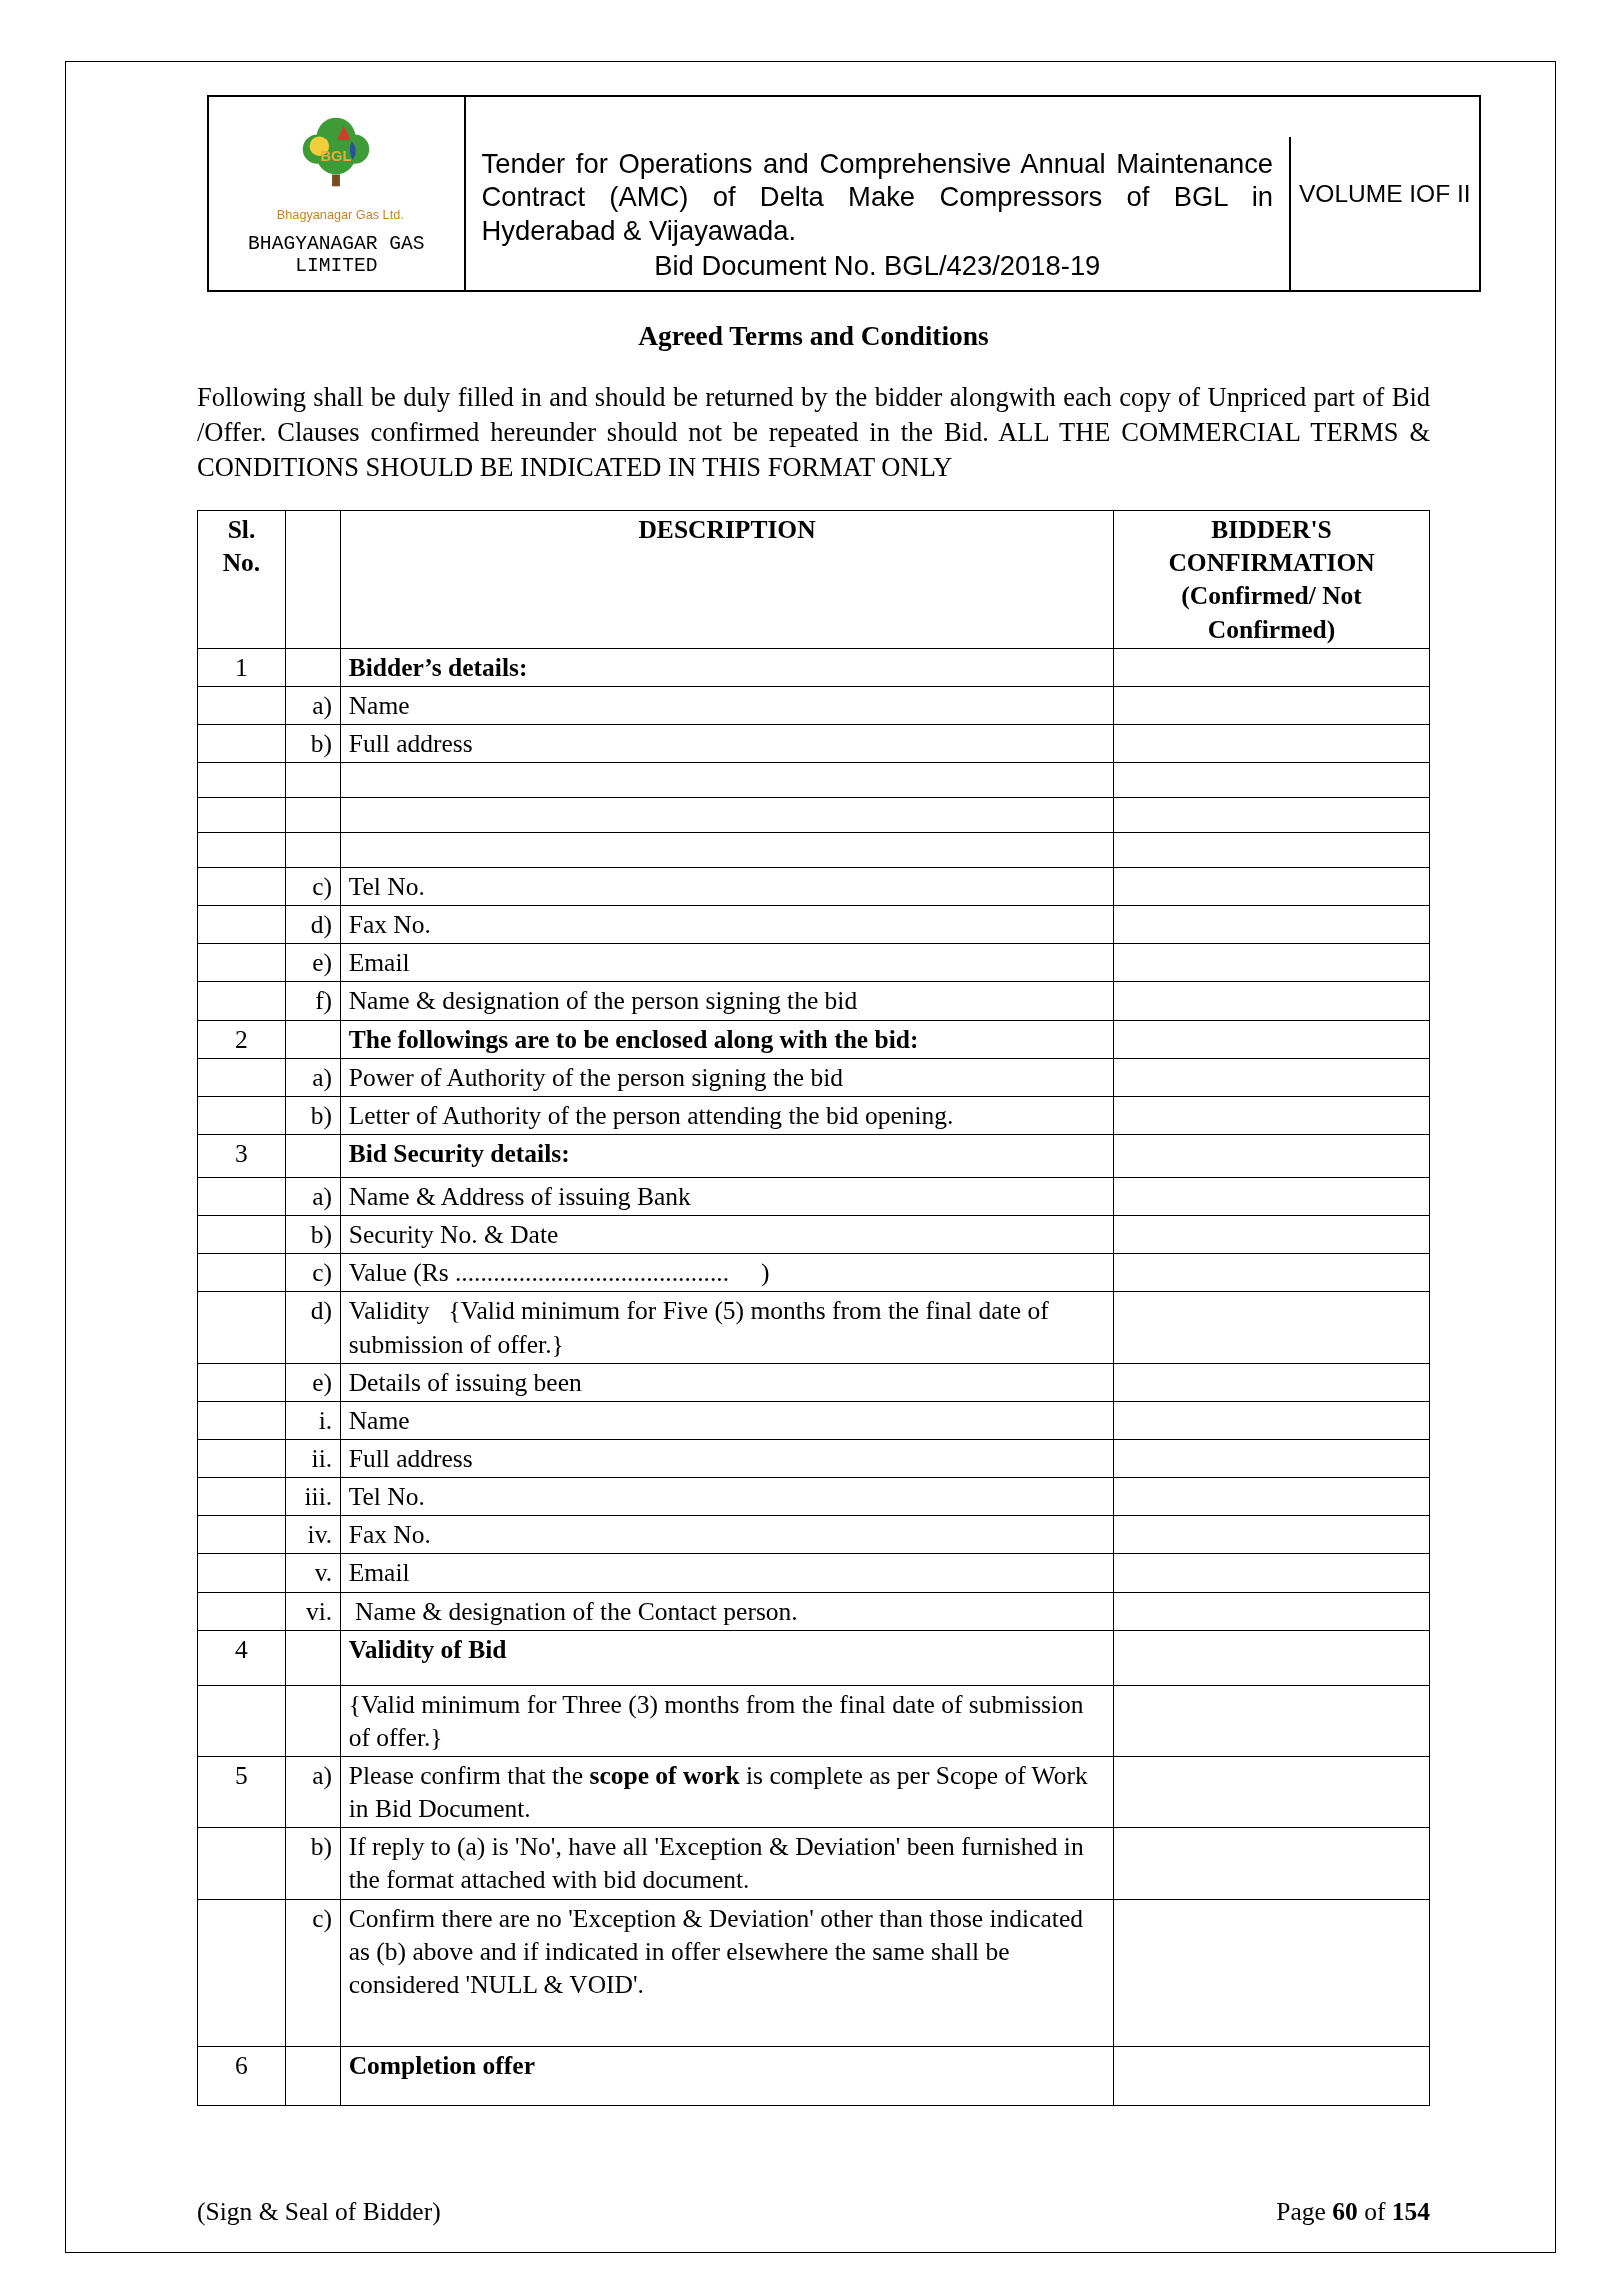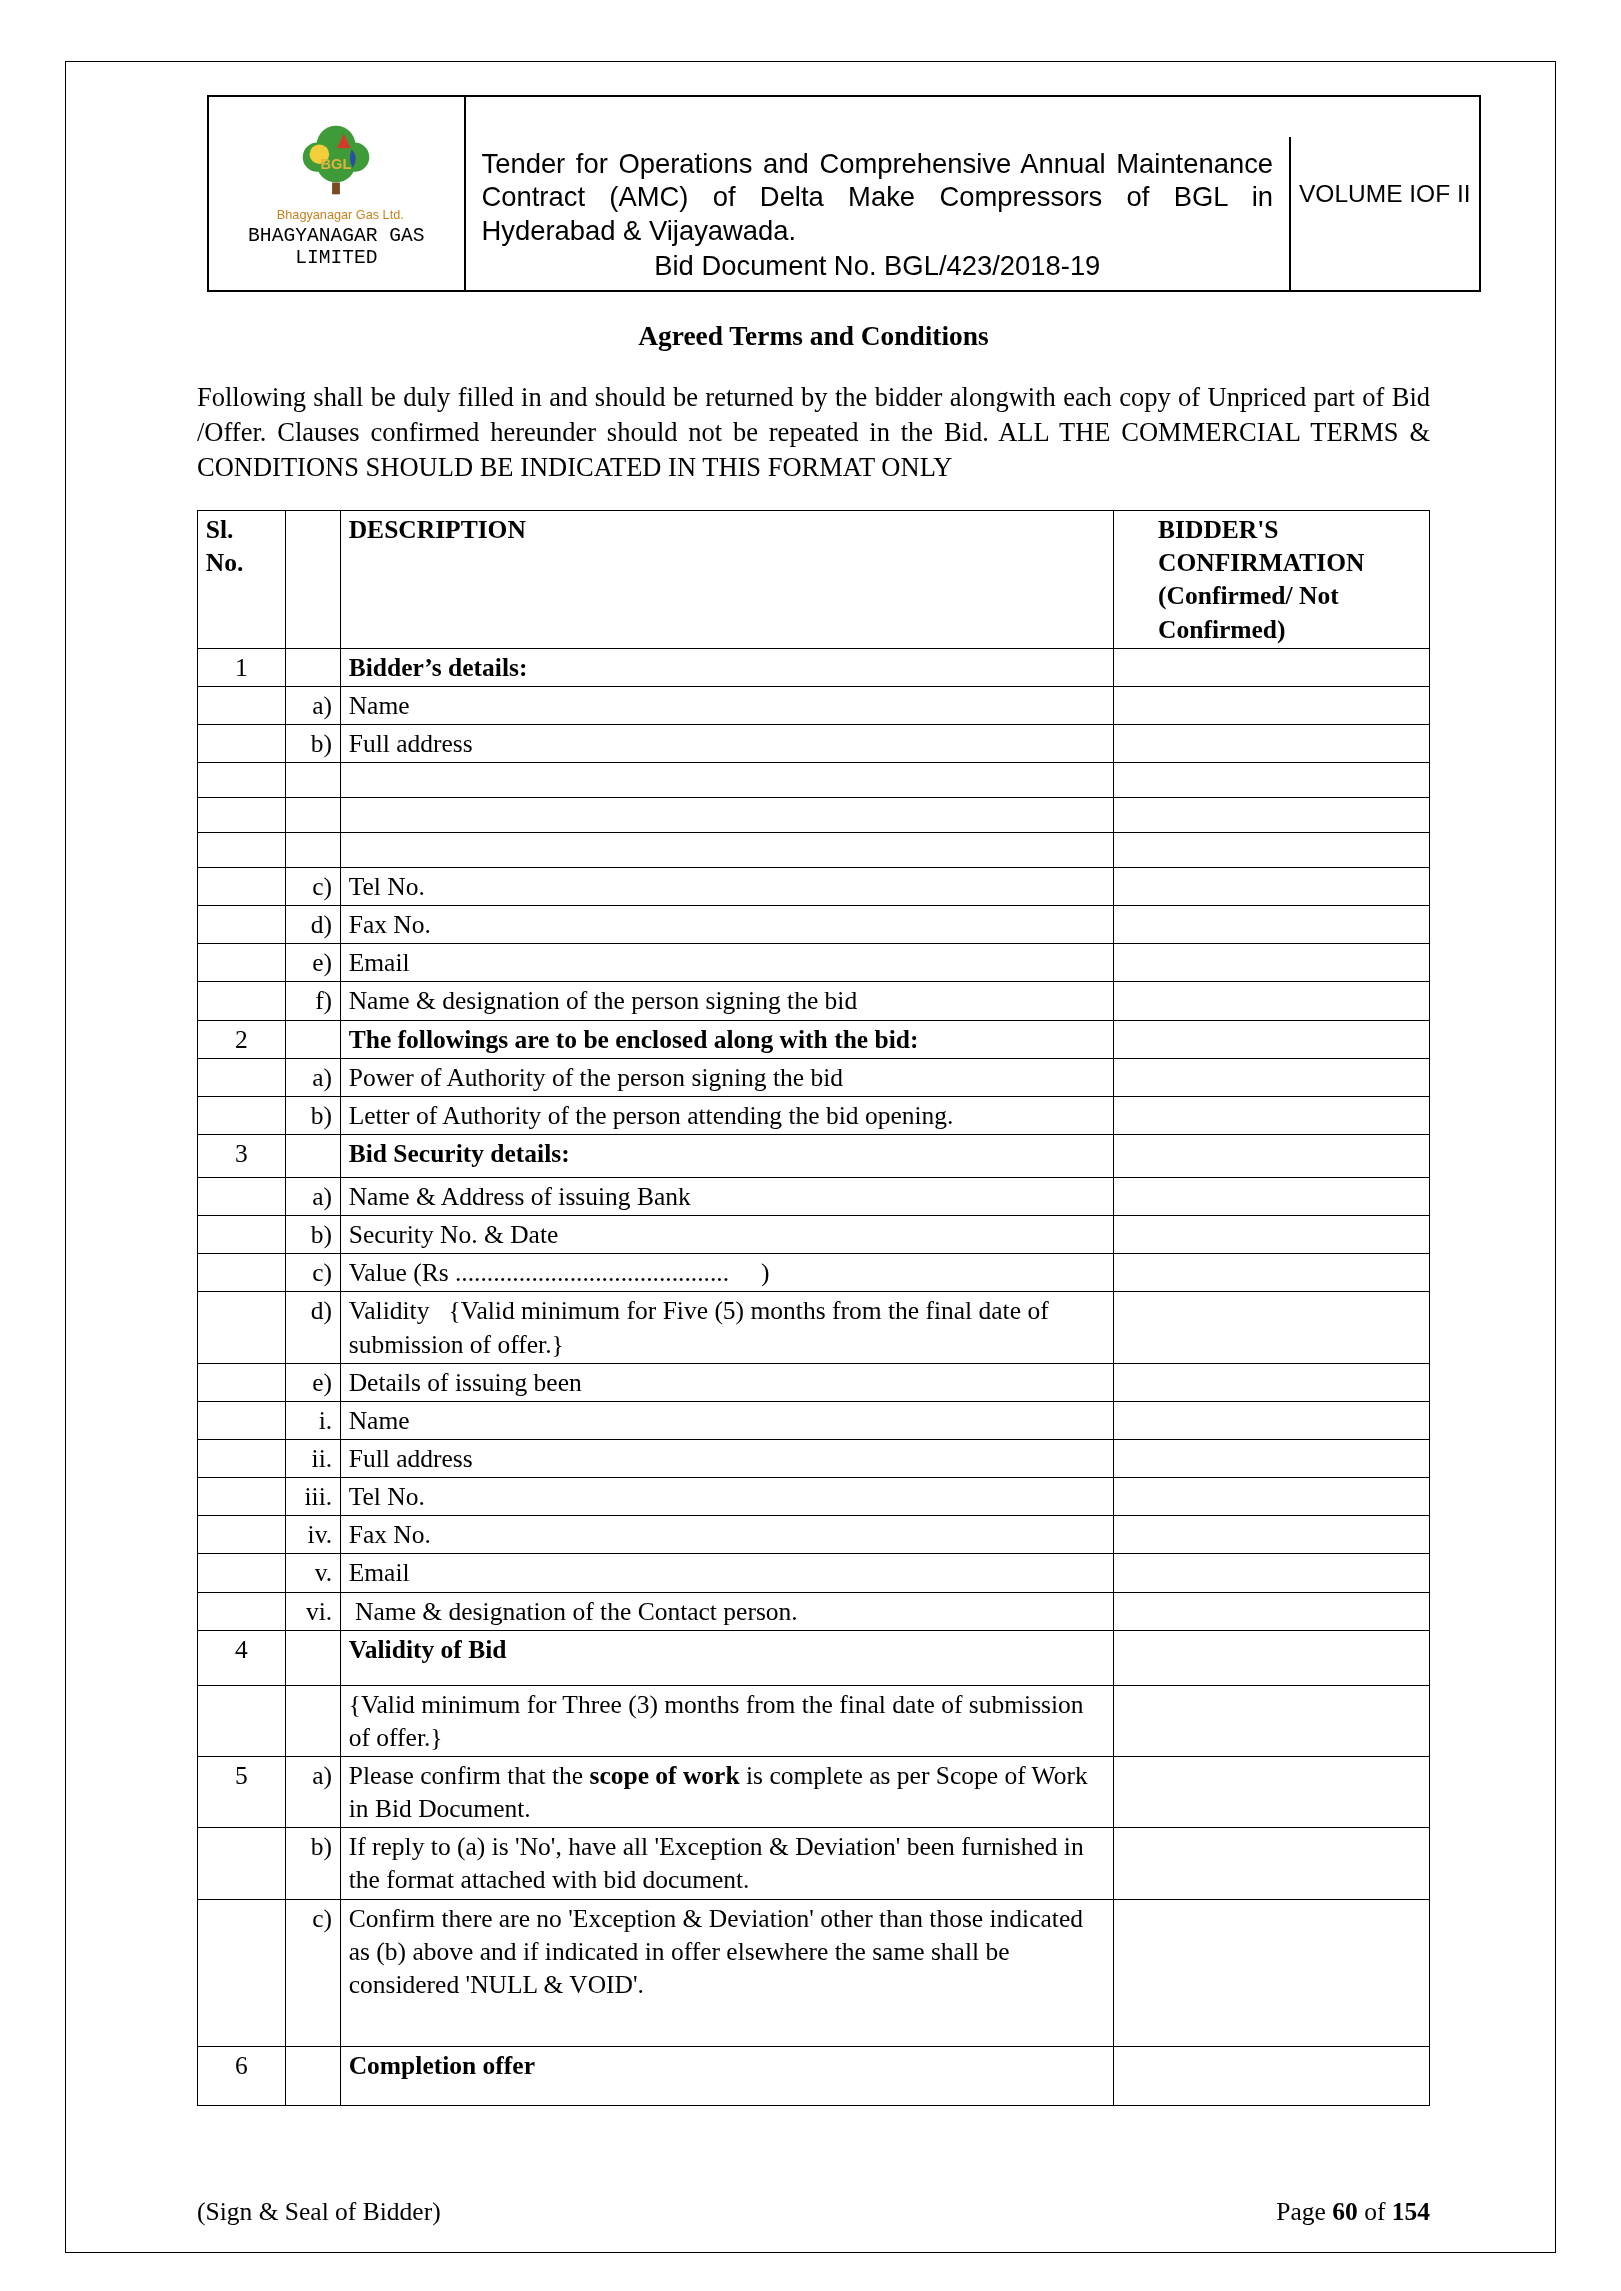--- a/index.html
+++ b/index.html
@@ -13,21 +13,21 @@
     padding:33px 125px 0 131px;
   }
   
   .header-box{
     display:flex;border:2px solid #000;box-sizing:border-box;
     width:1274px;margin-left:9.8px;
   }
   .logo-cell{
     width:257px;border-right:2px solid #000;box-sizing:border-box;
     display:flex;flex-direction:column;align-items:center;justify-content:center;
-    padding:5.9px 3.9px;text-align:center;
+    padding:5.9px 3.9px;text-align:center;gap:8px;
   }
   .logo-tagline{font-family:"Liberation Sans",sans-serif;font-size:12.7px;color:#c8821e;margin-top:-3.9px;padding-left:8px;}
   .logo-company{font-family:Liberation Mono, monospace;font-size:19.6px;line-height:1.15;margin-top:2.9px;}
   .title-cell{
     flex:1;border-right:2px solid #000;box-sizing:border-box;
     padding:9.8px 15.7px 7.8px 15.7px;
     font-family:"Liberation Sans",sans-serif;font-size:27.4px;line-height:1.22;margin-top:40px;
   }
   .tender-title{text-align:justify;}
   .bid-doc{text-align:center;margin-top:2px;}
@@ -44,21 +44,21 @@
   }
   
   table.terms{
     border-collapse:collapse;width:1233px;margin-top:25.5px;
     font-size:25.5px;line-height:1.3;
   }
   table.terms td,table.terms th{
     border:1.5px solid #000;vertical-align:top;box-sizing:border-box;
     padding:2px 7.8px;
   }
-  th{font-weight:bold;text-align:left;vertical-align:top;}
+  th{font-weight:bold;text-align:center;vertical-align:top;}
   .col-sl{text-align:center;padding:2px 2px;}
   .col-sub{text-align:right;padding:2px 2.9px 2px 2px;}
   .col-desc{text-align:left;}
   .conf-head{max-width:227px;margin:0 auto;}
   
   .footer{
     position:absolute;left:131px;right:125px;bottom:25.5px;
     display:flex;justify-content:space-between;font-size:25.5px;
   }
 </style>

